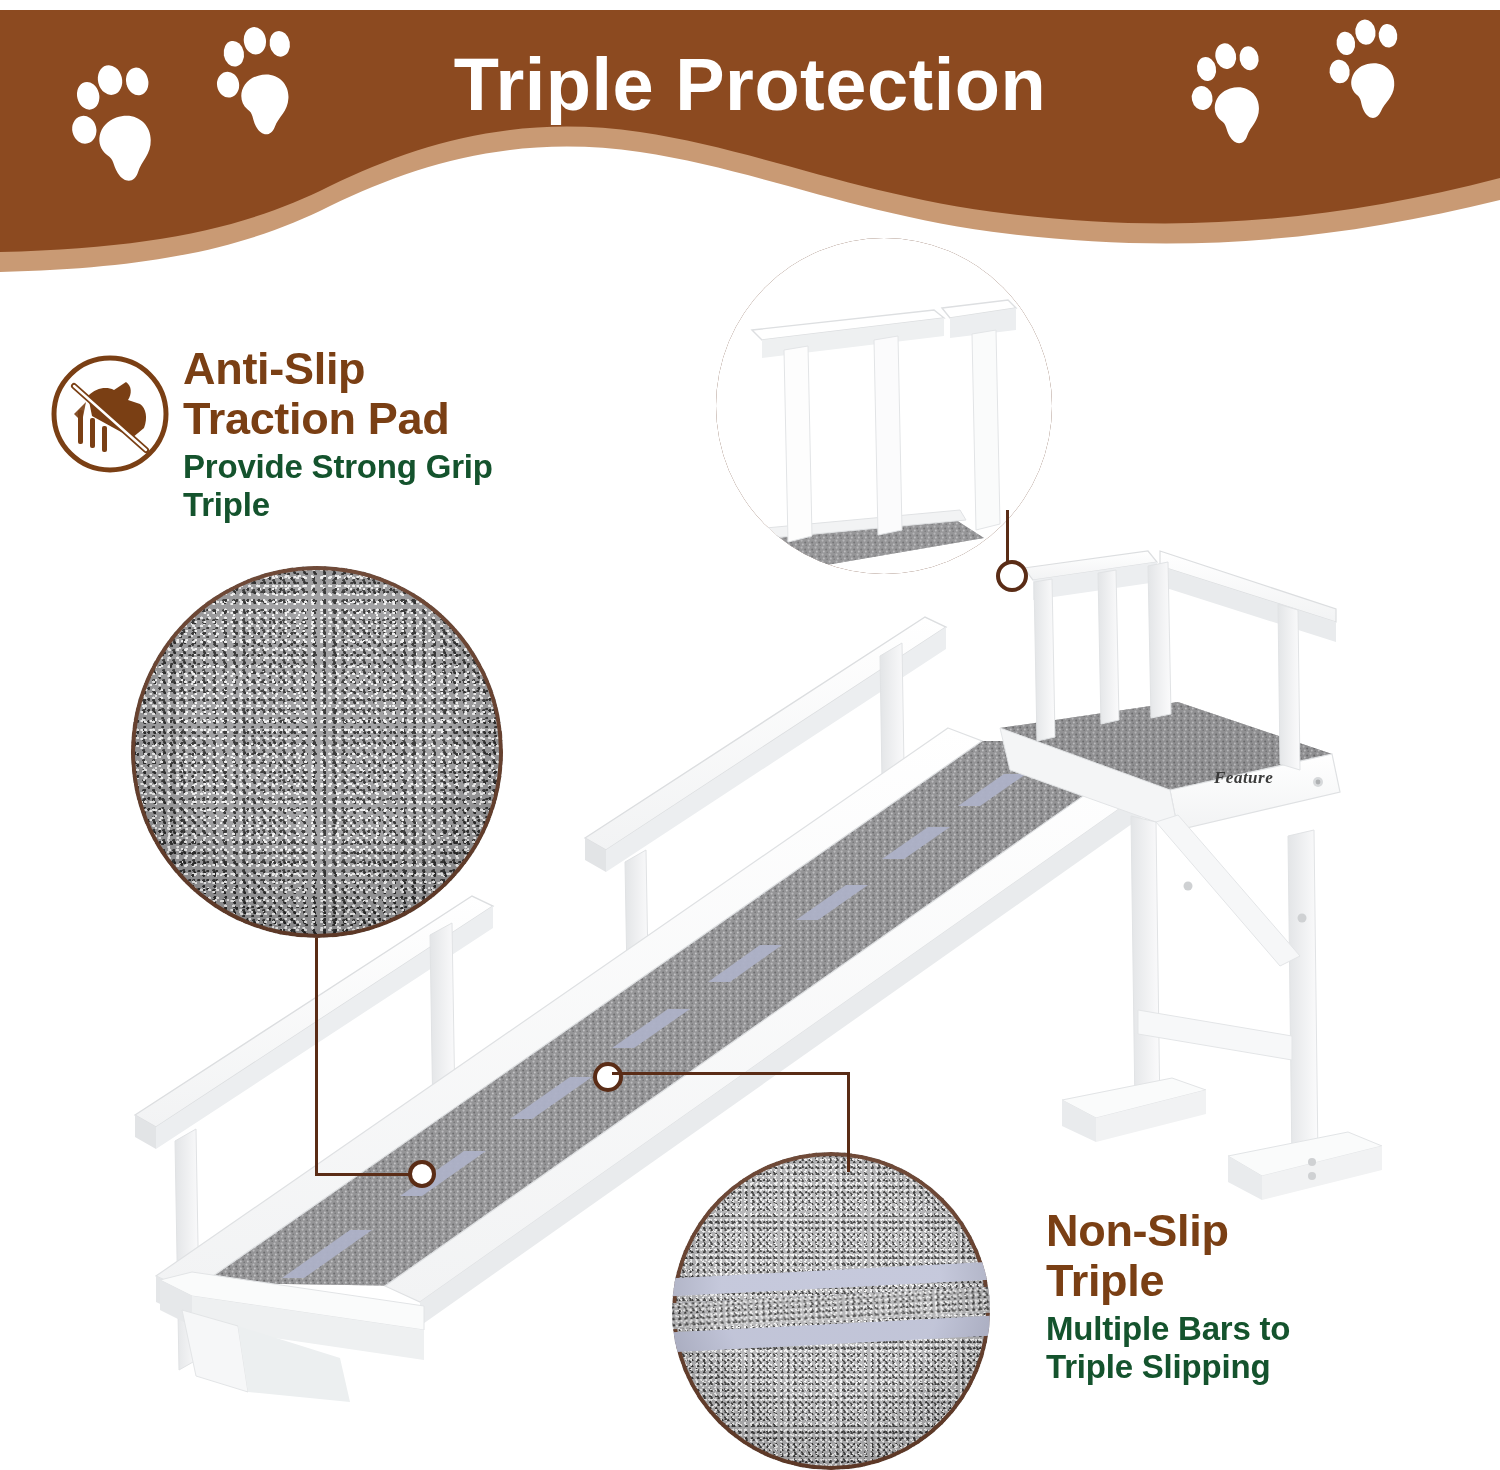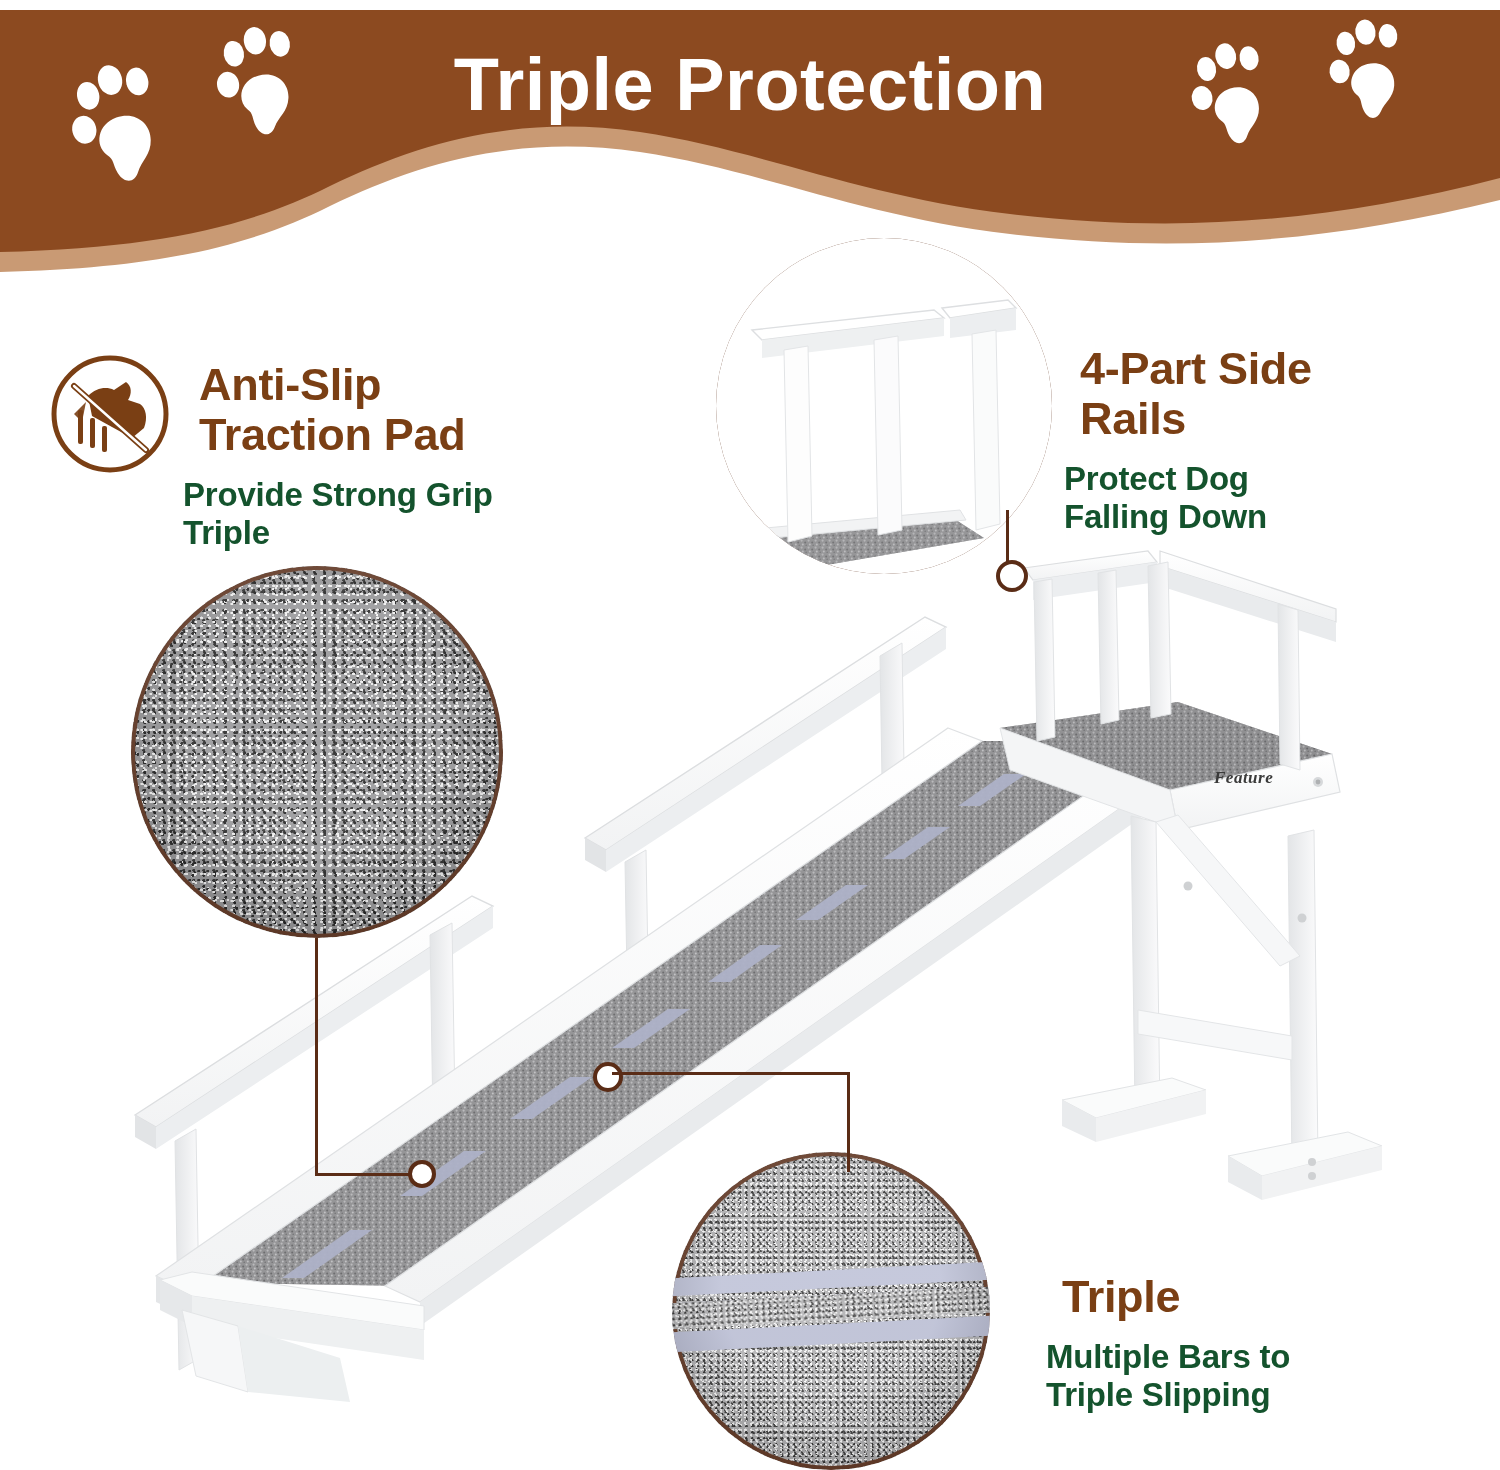--- a/index.html
+++ b/index.html
@@ -15,21 +15,21 @@
   .header-wrap svg{position:absolute;left:0;top:0;}
   .header-title{
     position:absolute;left:0;top:36px;width:1500px;text-align:center;
     font-size:74px;font-weight:700;color:#ffffff;letter-spacing:0.5px;
     line-height:1.05;
   }
 
   
   .feat{position:absolute;}
   .feat h3{
-    margin:16px;font-size:45px;line-height:50px;font-weight:700;
+    margin:0;font-size:45px;line-height:50px;font-weight:700;
     color:#7a3f14;letter-spacing:-0.3px;
   }
   .feat p{
     margin:4px 0 0 0;font-size:33px;line-height:38px;font-weight:700;
     color:#14532d;letter-spacing:-0.2px;
   }
 
   
   .icon-antislip{position:absolute;left:48px;top:342px;width:124px;height:124px;}
 
@@ -314,46 +314,36 @@
 
       <polygon points="68,112 92,108 96,298 72,304" fill="#fdfdfd" stroke="#e2e4e6" stroke-width="1"></polygon>
       <polygon points="158,102 182,98 186,292 162,297" fill="#fbfbfc" stroke="#e2e4e6" stroke-width="1"></polygon>
       <polygon points="256,96 280,92 284,286 260,292" fill="#fafbfb" stroke="#e2e4e6" stroke-width="1"></polygon>
     </svg>
   </div>
 
   <div class="lead v" style="left:1006px; top:500px; height:52px;"></div>
   <div class="ring" style="left:996px; top:550px; width:24px; height:24px;"></div>
 
-  <div class="feat" style="left:1064px; top:318px; width:400px;">
-    <h3>
-      <span>4-Part Side</span><br>
-      <span>Rails</span>
-    </h3>
-    <p>
-      <span>Protect Dog</span><br>
-      <span>Falling Down</span>
-    </p>
-  </div>
 
   <div class="callout carpet-fine" style="left:672px; top:1142px; width:318px; height:318px;">
     <div class="stripe-band" style="top:37%; height:18px; background:#b9bdd4; transform:rotate(-3deg);"></div>
     <div class="stripe-band" style="top:45%; height:22px; background:#c3c6da; transform:rotate(-3deg);"></div>
     <div class="stripe-band carpet-fine" style="top:45%; height:26px; transform:rotate(-3deg);"></div>
     <div class="stripe-band" style="top:54%; height:20px; background:#b4b8d0; transform:rotate(-3deg);"></div>
     <div class="vignette"></div>
   </div>
 
   <div class="ring" style="left:593px; top:1052px; width:22px; height:22px;"></div>
   <div class="lead h" style="left:612px; top:1062px; width:238px;"></div>
   <div class="lead v" style="left:847px; top:1062px; height:100px;"></div>
 
   <div class="feat" style="left:1046px; top:1196px; width:420px;">
     <h3>
-      <br>
+      <span>Non-Slip</span><br>
       <span>Triple</span>
     </h3>
     <p>
       <span>Multiple Bars to</span><br>
       <span>Triple Slipping</span>
     </p>
   </div>
 
   <div class="brandmark" style="left:1214px; top:758px;">Feature</div>
 

